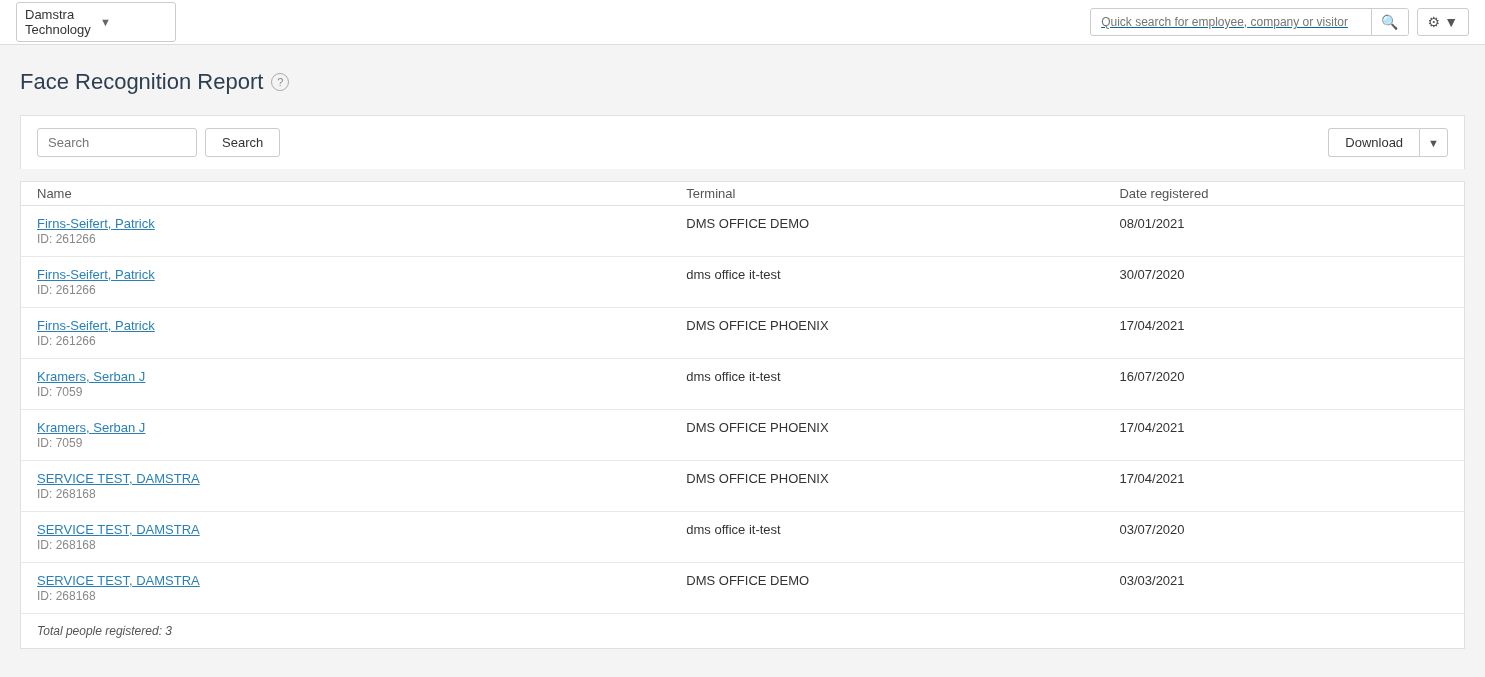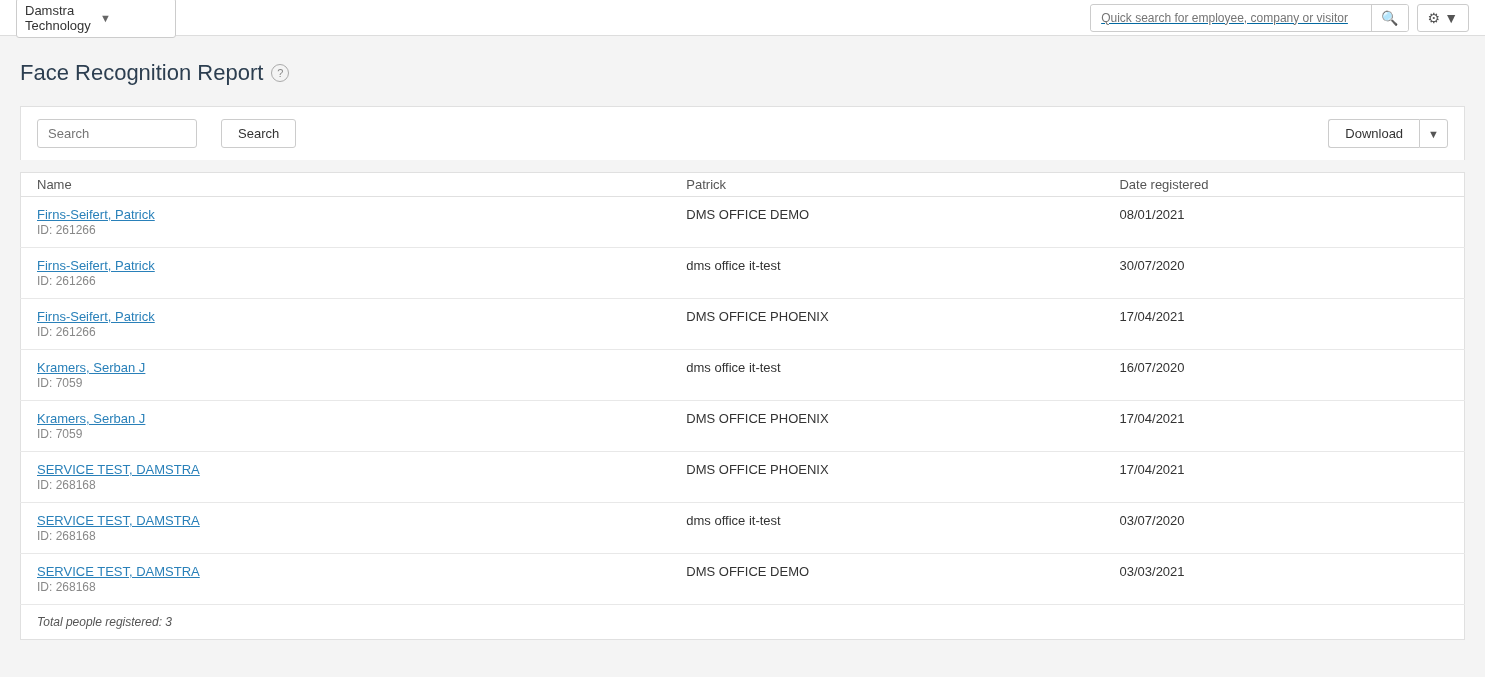--- a/index.html
+++ b/index.html
@@ -6,21 +6,21 @@
     body { font-family: Arial, sans-serif; font-size: 13px; background: #f4f4f4; color: #333; }
 
     
     .top-nav {
       display: flex;
       align-items: center;
       justify-content: space-between;
       background: #fff;
       border-bottom: 1px solid #ddd;
       padding: 0 16px;
-      height: 36px;
+      height: 45px;
     }
     .company-select {
       display: flex;
       align-items: center;
       border: 1px solid #ccc;
       border-radius: 3px;
       padding: 4px 8px;
       background: #fff;
       min-width: 160px;
       cursor: pointer;
@@ -114,21 +114,21 @@
       justify-content: space-between;
       margin-bottom: 12px;
       padding: 12px 16px;
       background: #fff;
       border: 1px solid #e0e0e0;
       border-bottom: none;
     }
     .filter-left {
       display: flex;
       align-items: flex-start;
-      gap: 24px;
+      gap: 8px;
     }
     .filter-input {
       border: 1px solid #ccc;
       border-radius: 3px;
       padding: 6px 10px;
       font-size: 13px;
       width: 160px;
       outline: none;
       color: #999;
     }
@@ -245,21 +245,21 @@
     <div class="download-btn-wrap">
       <button class="download-btn">Download</button>
       <button class="download-chevron">▼</button>
     </div>
   </div>
 
   <table class="report-table">
     <thead>
       <tr>
         <th class="col-name">Name</th>
-        <th class="col-terminal">Patrick</th>
+        <th class="col-terminal">Terminal</th>
         <th class="col-date">Date registered</th>
       </tr>
     </thead>
     <tbody id="table-body">
     <tr>
           <td class="col-name"><a class="person-name">Firns-Seifert, Patrick</a><span class="person-id">ID: 261266</span></td>
           <td class="col-terminal">DMS OFFICE DEMO</td>
           <td class="col-date">08/01/2021</td>
         </tr>
         <tr>

